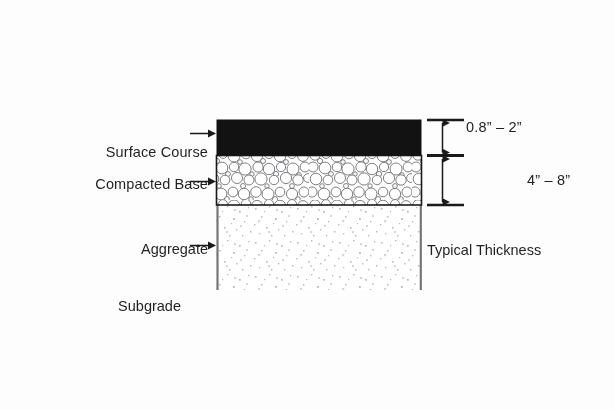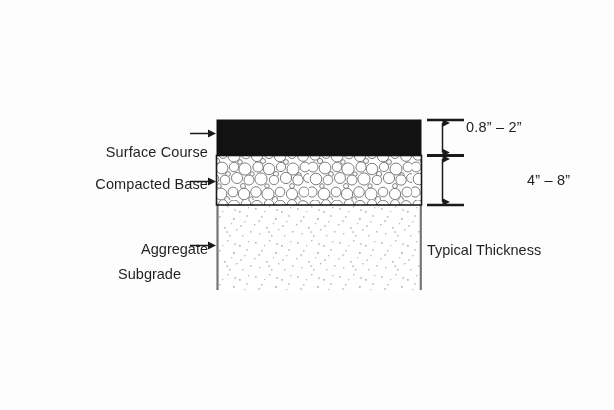--- a/index.html
+++ b/index.html
@@ -40,21 +40,21 @@
   #label-subgrade-wrap {
     position: absolute;
     right: 406px;
     top: 237px;
     text-align: right;
     color: #231f20;
     font-size: 14.5px;
     line-height: 25px;
     white-space: nowrap;
   }
-  #label-subgrade-wrap .line2 { display: block; margin-right: 27px; }
+  #label-subgrade-wrap .line2 { display: block; margin-right: 27px; margin-top: 32px; }
 
   
   .dim-text {
     position: absolute;
     left: 466px;
     color: #231f20;
     font-size: 14.5px;
     white-space: nowrap;
     letter-spacing: 0.2px;
   }

